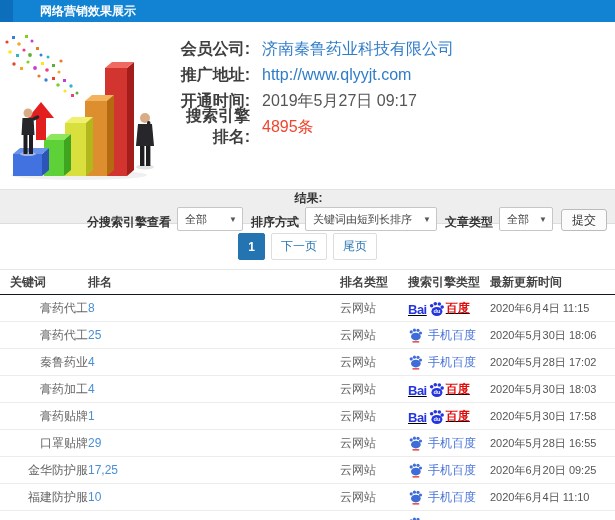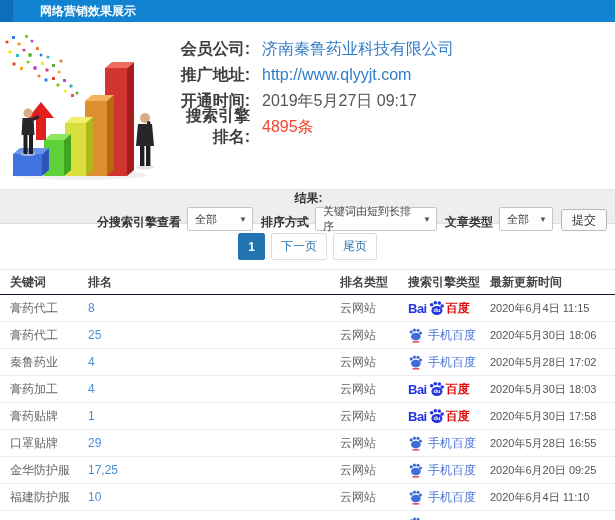--- a/index.html
+++ b/index.html
@@ -26,45 +26,45 @@
   .filter-bar { height:35px; background:#eeeeee; border-top:1px solid #e2e2e2; border-bottom:1px solid #ddd;
     display:flex; align-items:center; padding:0 8px 0 10px;flex-direction:column; }
   .result-label { font-size:12px; font-weight:bold; color:#333; }
   .filters { margin-left:auto; display:flex; align-items:flex-end; }
   .filter-label { font-size:12px; font-weight:bold; color:#333; margin:0 6px 0 8px; }
   .select { background:#fff; border:1px solid #c6c6c6; border-radius:2px; height:24px;
     display:flex; align-items:center; justify-content:space-between; padding:0 5px 0 7px;
     font-size:11px; color:#444; cursor:pointer; }
   .select .arrow { font-size:8px; color:#555; margin-left:6px; }
   .sel-engine { width:66px; }
-  .sel-sort { width:122px; }
+  .sel-sort { width:132px; }
   .sel-article { width:54px; }
   .submit-btn { margin-left:8px; height:22px; padding:0 10px; background:#fbfbfb;
     border:1px solid #bbb; border-radius:3px; font-size:12px; color:#333; cursor:pointer; }
 
   
   .pagination-bar { height:45px; display:flex; align-items:center; justify-content:center; background:#fff; }
   .page-btn { height:27px; min-width:27px; padding:0 9px; display:flex; align-items:center; justify-content:center;
     font-size:12px; margin:0 3px; border:1px solid #ddd; background:#fff; color:#2574b2;
     border-radius:2px; text-decoration:none; cursor:pointer; }
   .page-btn.active { background:#2574b2; border-color:#2574b2; color:#fff; font-weight:bold; }
 
   
   .thead, .trow { display:grid; grid-template-columns:78px 252px 68px 82px 1fr;
     align-items:center; padding-left:10px; }
   .thead { height:26px; border-top:1px solid #e8e8e8; border-bottom:1px solid #0f172a;
     font-size:12px; font-weight:bold; color:#444; }
   .trow { height:27px; border-bottom:1px solid #ececec; font-size:12px; }
-  .c-keyword { color:#666; }
+  .c-keyword { color:#666;text-align:right; }
   .c-rank { color:#4a8fd4; text-decoration:none; cursor:pointer; }
   .c-rtype { color:#666; }
   .c-date { color:#555; font-size:11px; }
 
   
-  .bd-logo { display:flex; align-items:center; }
+  .bd-logo { display:flex; align-items:flex-end;text-decoration:underline; }
   .bd-bai { color:#2435e0; font-weight:800; font-size:13px; letter-spacing:-0.5px; }
   .bd-paw { width:17px; height:16px; margin:0 1px; }
   .bd-cn { color:#e00b0b; font-weight:800; font-size:12px; }
   .mb-logo { display:flex; align-items:center; }
   .mb-icon { width:15px; height:15px; margin-right:5px; }
   .mb-label { color:#4a74d8; font-size:12px; }
 </style>
 </head>
 <body>
 

